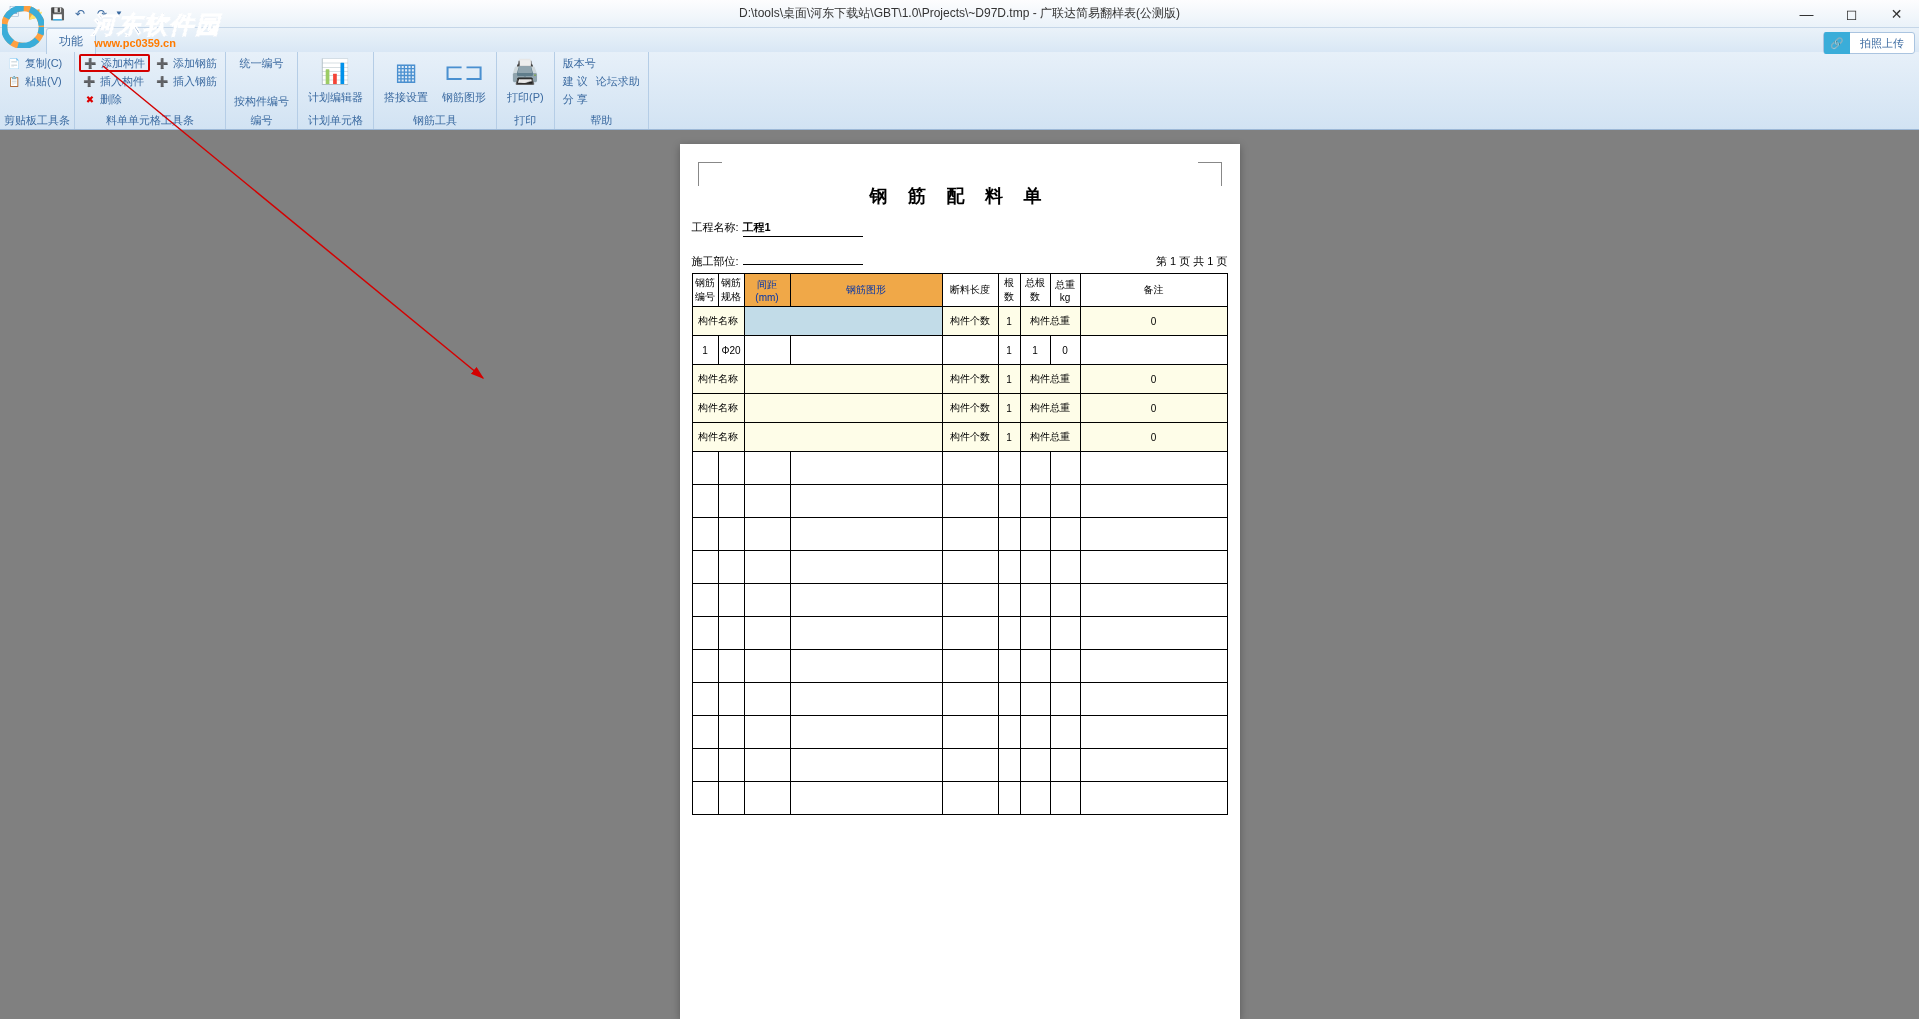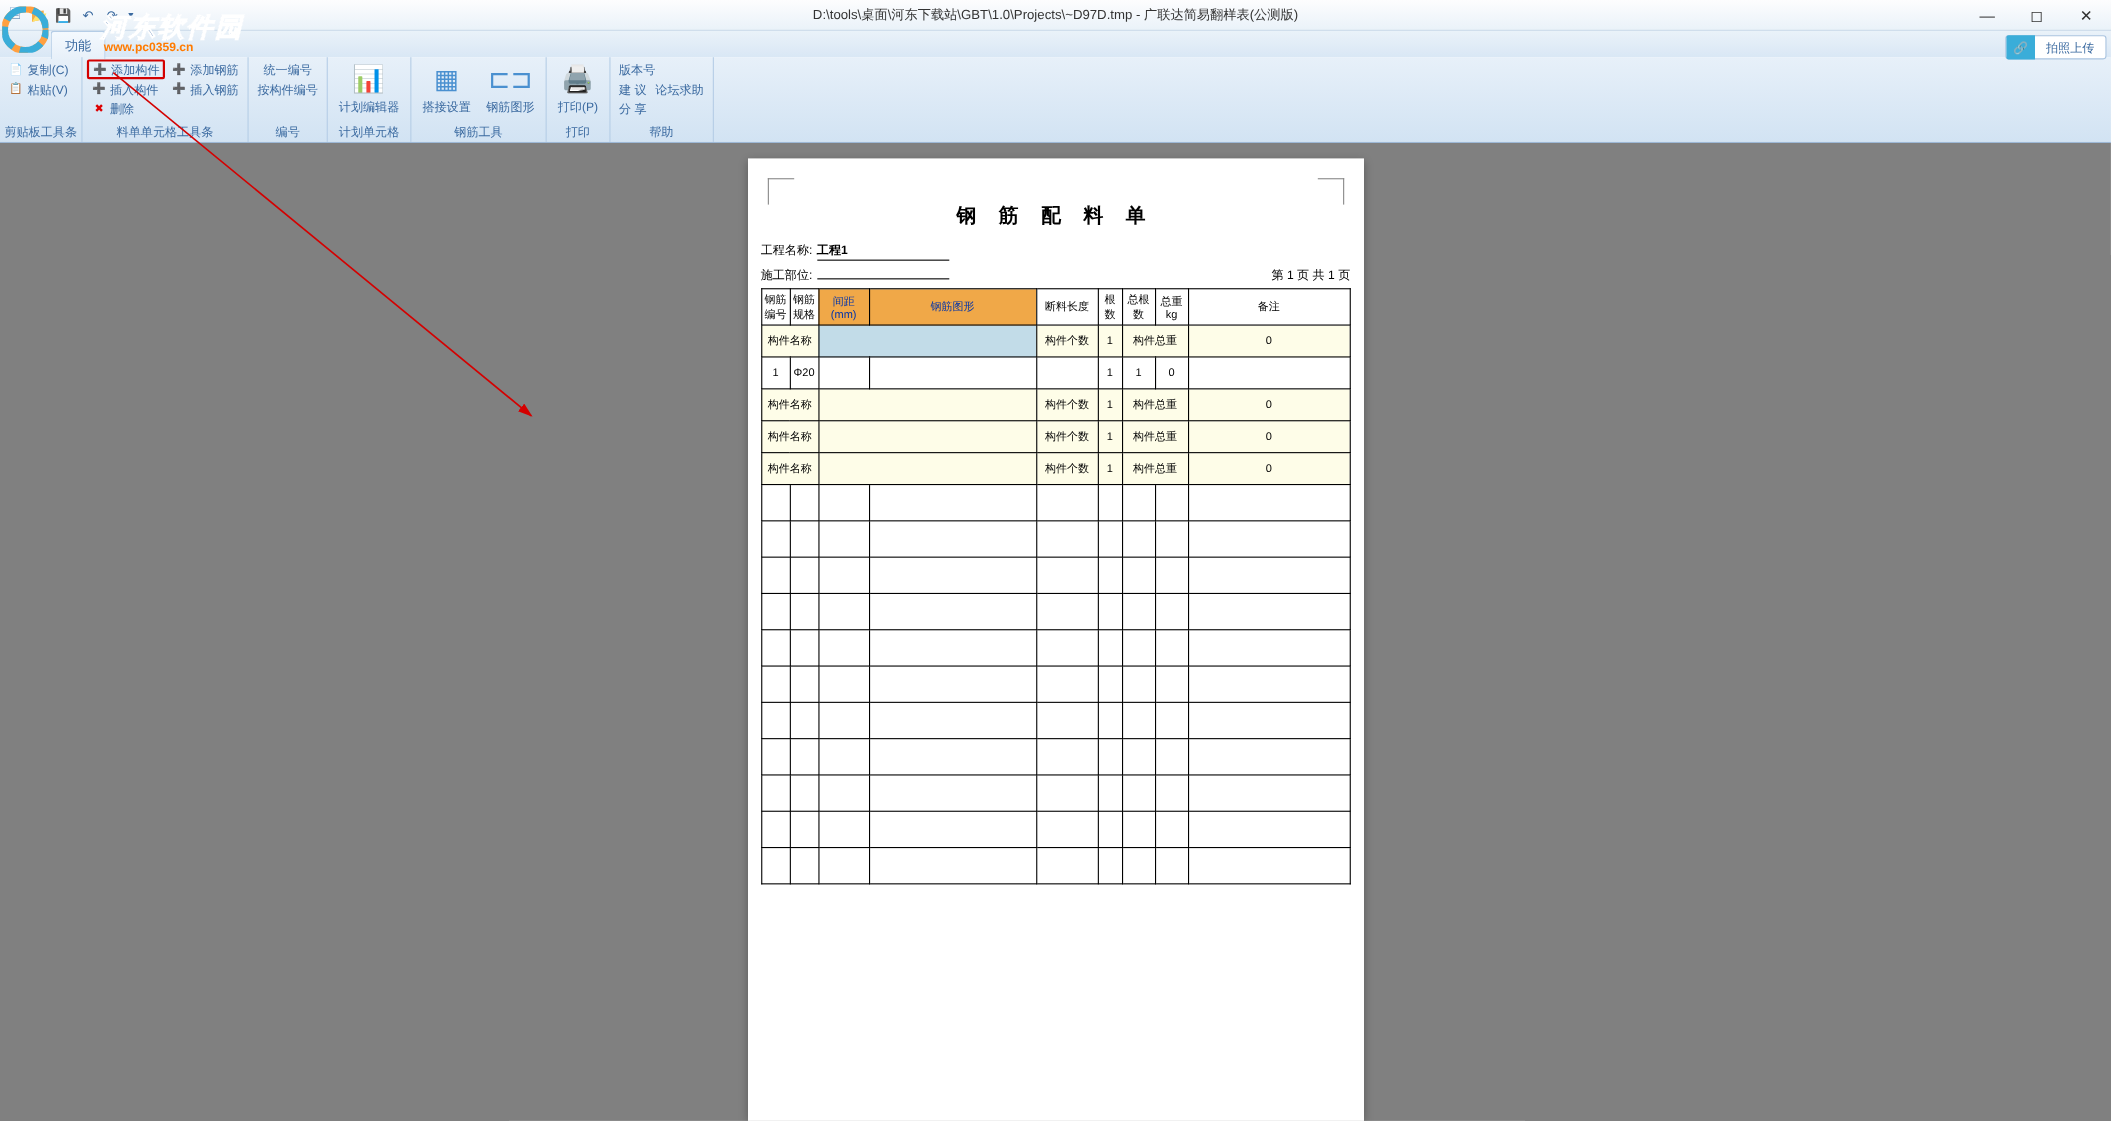--- a/index.html
+++ b/index.html
@@ -52,21 +52,21 @@
     
     
     .page { width: 560px; background: #fff; box-shadow: 0 2px 8px rgba(0,0,0,0.3); padding: 12px; position: relative; }
     .page-corner-tl, .page-corner-tr { position: absolute; width: 24px; height: 24px; }
     .page-corner-tl { top: 18px; left: 18px; border-left: 1px solid #888; border-top: 1px solid #888; }
     .page-corner-tr { top: 18px; right: 18px; border-right: 1px solid #888; border-top: 1px solid #888; }
     
     .doc-title { text-align: center; font-size: 18px; font-weight: bold; letter-spacing: 8px; margin-top: 28px; margin-bottom: 12px; font-family: "SimSun", serif; }
     
     .doc-meta { display: flex; justify-content: space-between; margin-bottom: 4px; font-size: 11px; }
-    .meta-left { display: flex; flex-direction: column; gap: 6px; }
+    .meta-left { display: flex; flex-direction: column; gap: 17px; }
     .meta-field { display: flex; align-items: baseline; gap: 4px; }
     .meta-value { border-bottom: 1px solid #000; min-width: 120px; display: inline-block; padding-bottom: 1px; font-weight: bold; }
     .meta-right { align-self: flex-end; font-size: 11px; }
     
     
     .data-table { width: 100%; border-collapse: collapse; border: 1.5px solid #000; table-layout: fixed; }
     .data-table th, .data-table td { border: 1px solid #000; font-size: 10px; text-align: center; vertical-align: middle; height: 29px; padding: 2px; }
     .data-table th { font-weight: normal; background: #fff; }
     .col-bianhao { width: 26px; }
     .col-guige { width: 26px; }
@@ -175,21 +175,21 @@
             <span class="mini-icon" style="color:#c80">➕</span>
             <span>插入钢筋</span>
           </div>
       </div>
     </div>
     <div class="ribbon-group-label">料单单元格工具条</div>
   </div>
 
   <div class="ribbon-group">
     <div class="ribbon-group-body">
-      <div class="ribbon-col" style="align-items:center;">
+      <div class="ribbon-col" style="align-items:center;gap:20px;">
         <div class="ribbon-btn-small">
             <span>统一编号</span>
           </div>
         <div class="ribbon-btn-small">
             <span>按构件编号</span>
           </div>
       </div>
     </div>
     <div class="ribbon-group-label">编号</div>
   </div>

